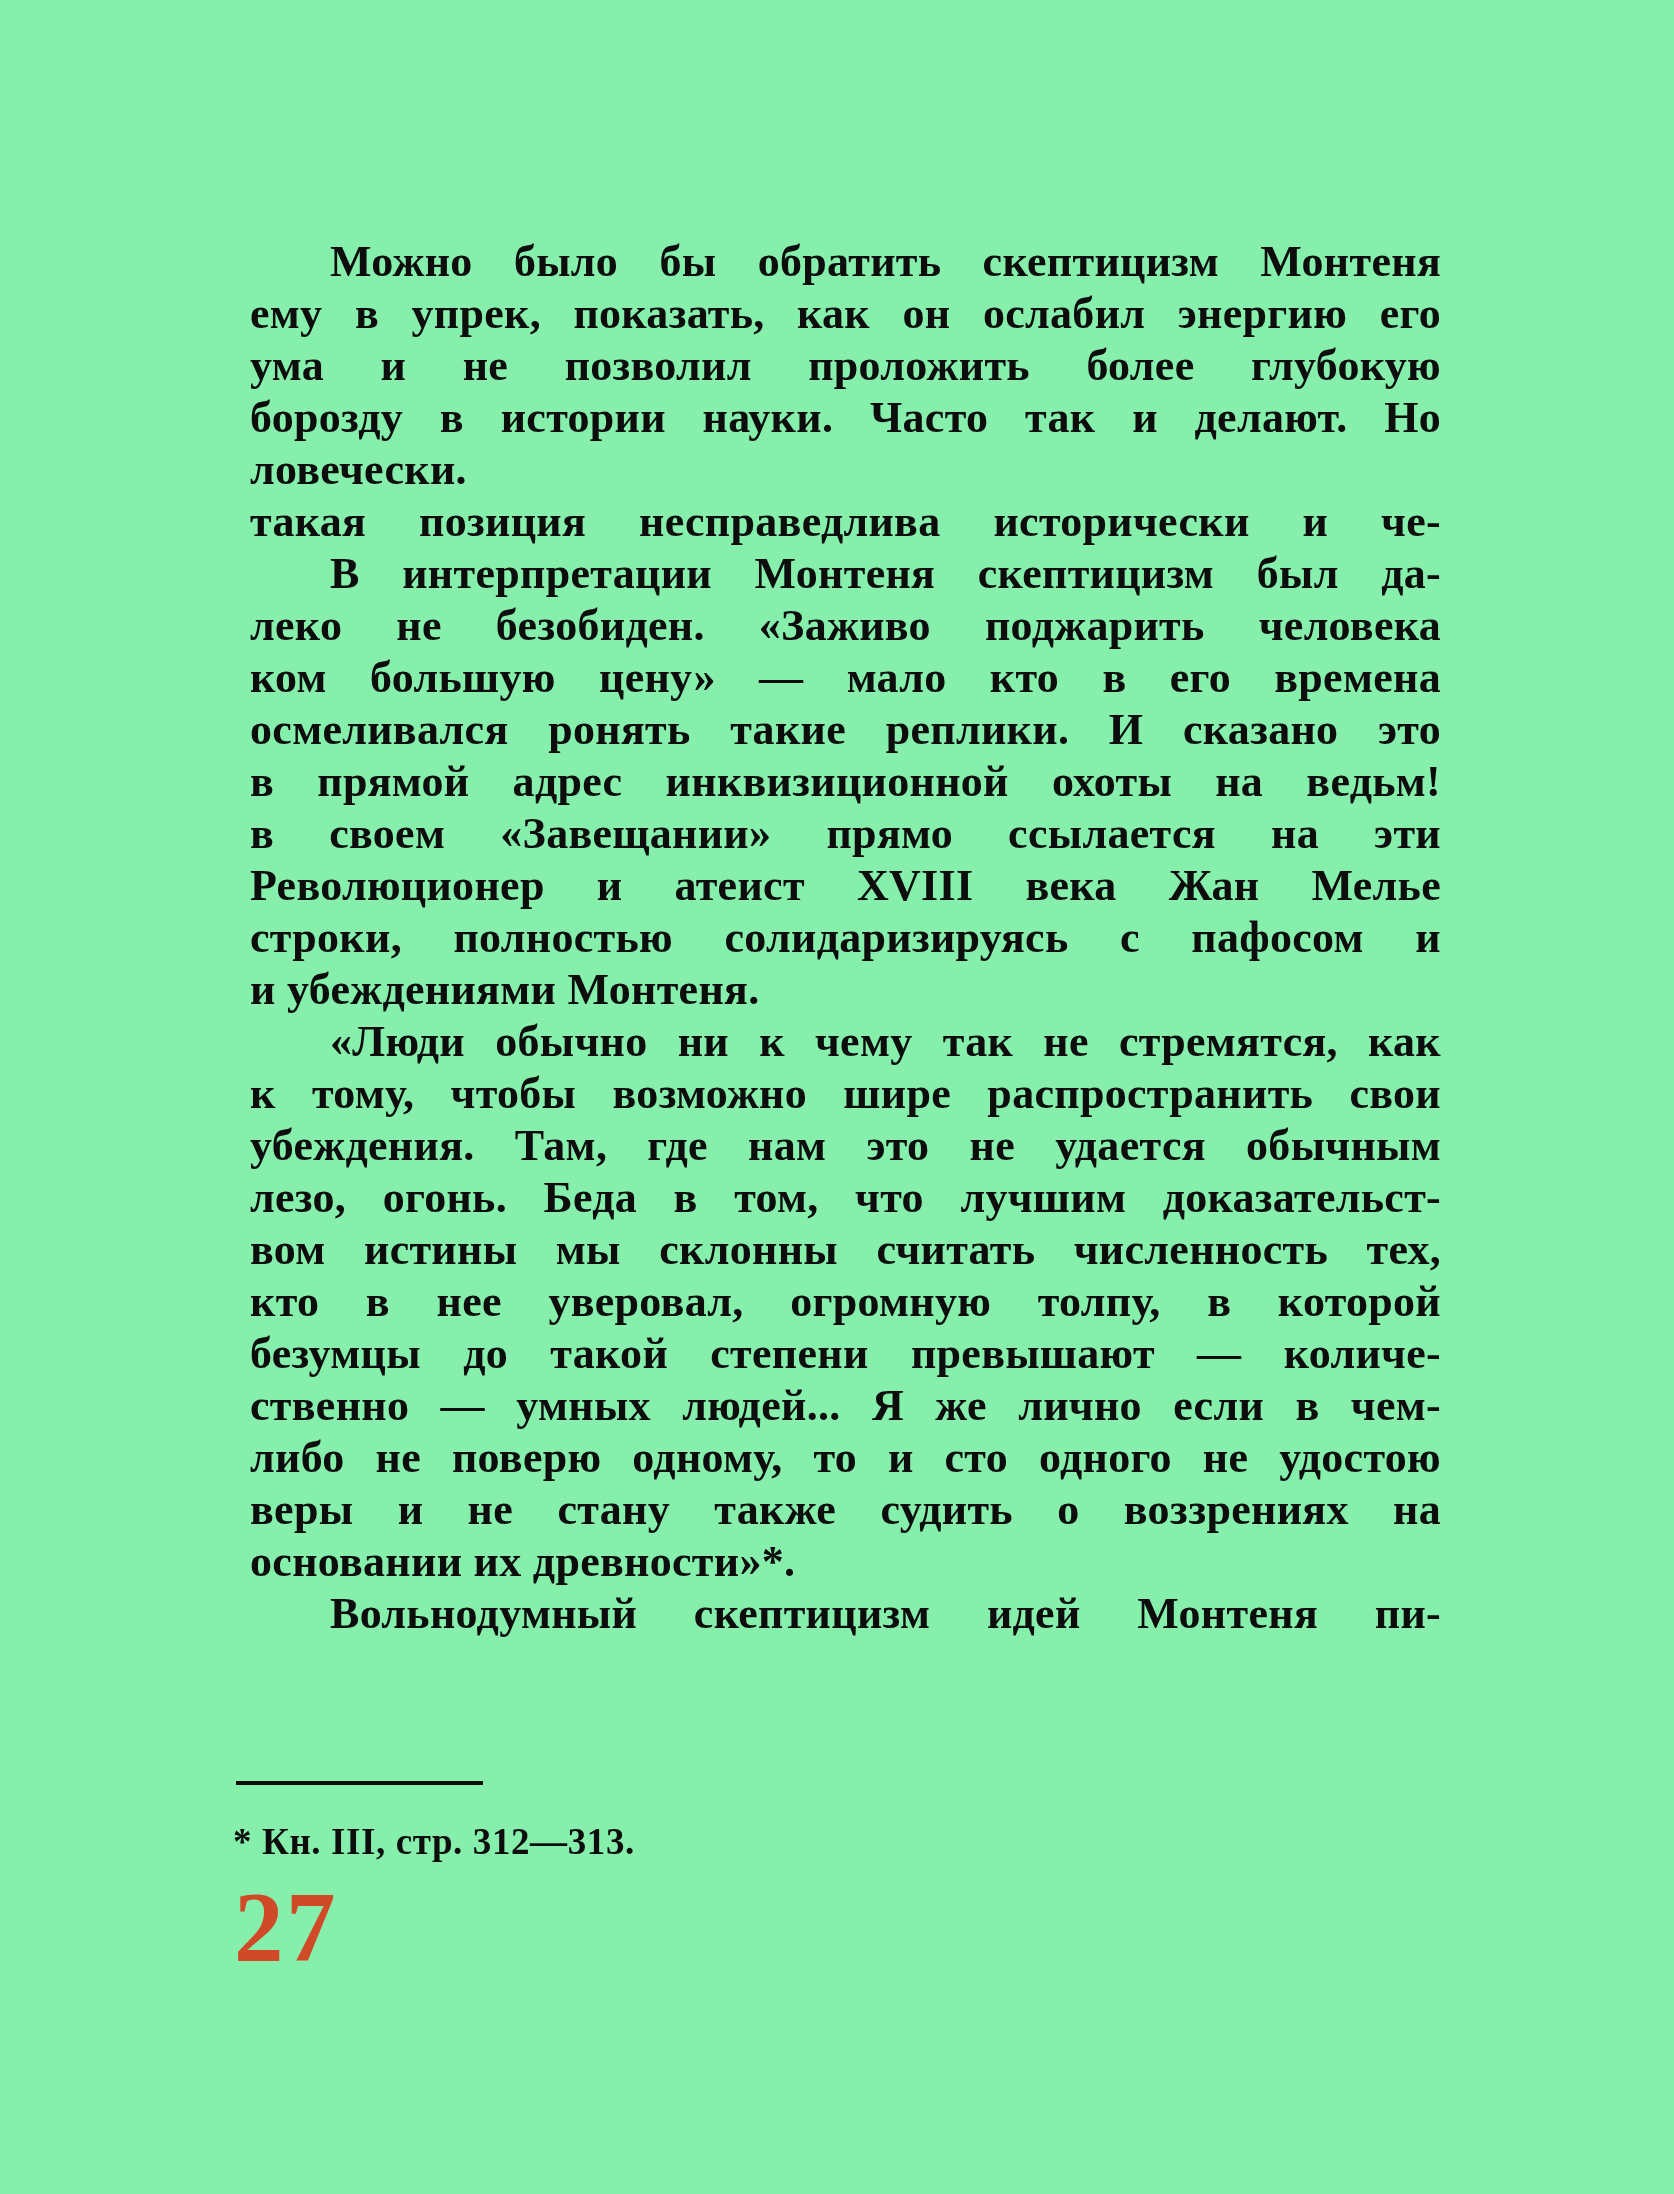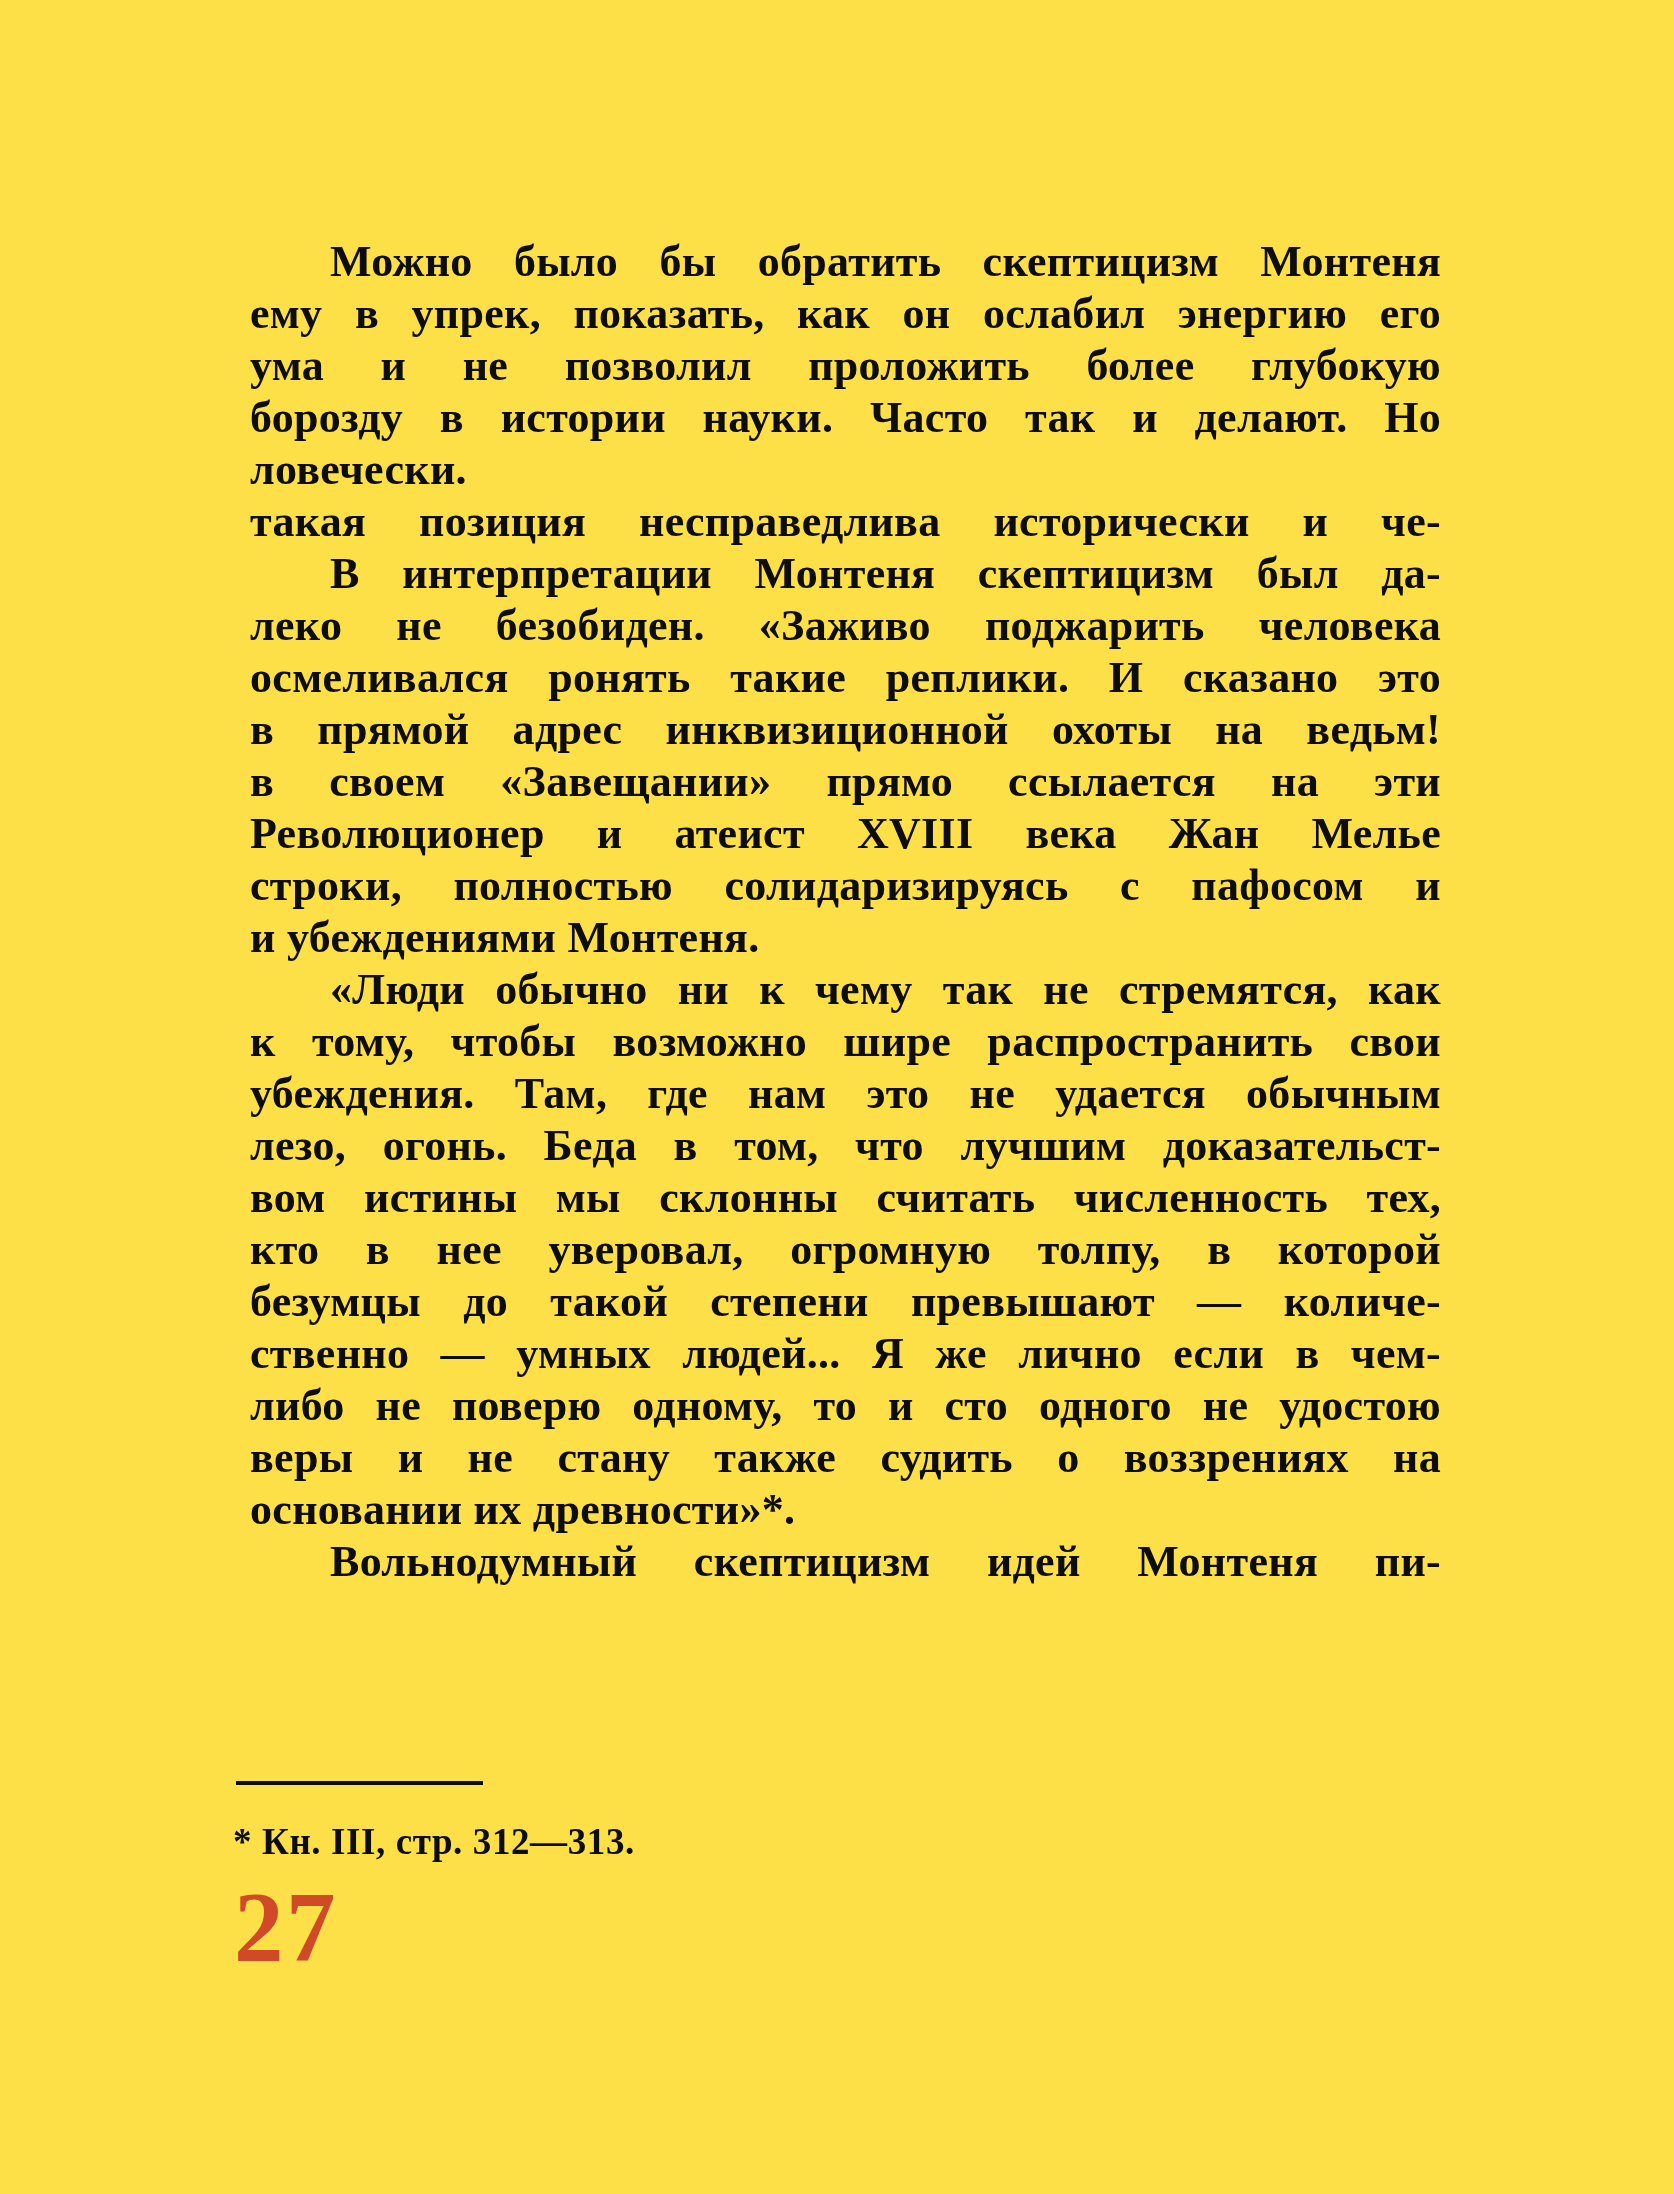--- a/index.html
+++ b/index.html
@@ -4,21 +4,21 @@
 <style>
   html, body {
     margin: 0;
     padding: 0;
     background: #e8e8e8;
   }
   .page {
     position: relative;
     width: 1674px;
     height: 2194px;
-    background: #fde047;
+    background: #86efac;
     font-family: "Liberation Serif", "DejaVu Serif", serif;
     color: #0d0d0d;
     overflow: hidden;
   }
   .body-text {
     position: absolute;
     left: 250px;
     top: 236px;
     width: 1191px;
     font-size: 44px;
@@ -79,20 +79,21 @@
       <div class="line">ему в упрек, показать, как он ослабил энергию его</div>
       <div class="line">ума и не позволил проложить более глубокую</div>
       <div class="line">борозду в истории науки. Часто так и делают. Но</div>
       <div class="line end">ловечески.</div>
       <div class="line">такая позиция несправедлива исторически и че-</div>
     </div>
 
     <div class="paragraph">
       <div class="line indent">В интерпретации Монтеня скептицизм был да-</div>
       <div class="line">леко не безобиден. «Заживо поджарить человека</div>
+      <div class="line">ком большую цену» — мало кто в его времена</div>
       <div class="line">осмеливался ронять такие реплики. И сказано это</div>
       <div class="line">в прямой адрес инквизиционной охоты на ведьм!</div>
       <div class="line">в своем «Завещании» прямо ссылается на эти</div>
       <div class="line">Революционер и атеист XVIII века Жан Мелье</div>
       <div class="line">строки, полностью солидаризируясь с пафосом и</div>
       <div class="line end">и убеждениями Монтеня.</div>
     </div>
 
     <div class="paragraph">
       <div class="line indent">«Люди обычно ни к чему так не стремятся, как</div>

